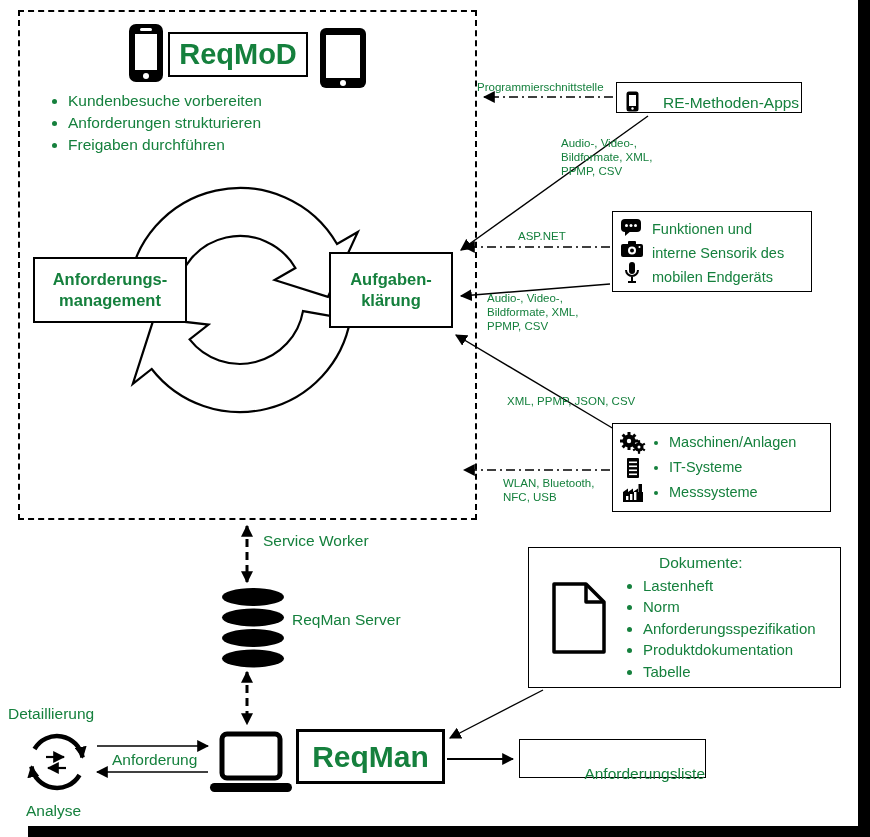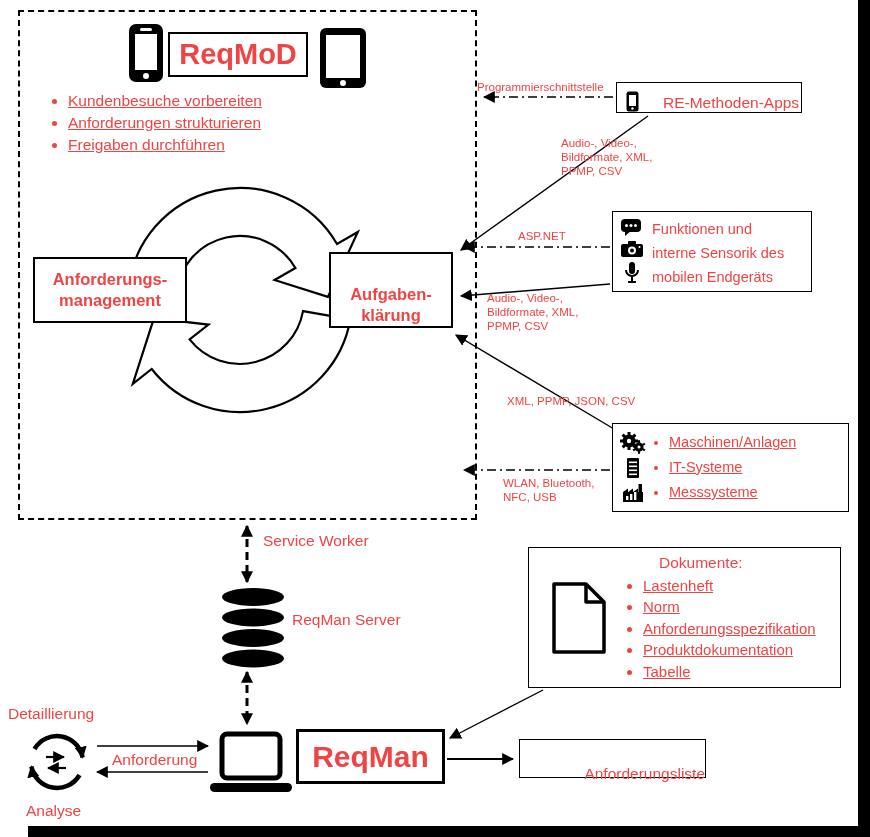--- a/index.html
+++ b/index.html
@@ -1,24 +1,24 @@
 <!DOCTYPE html>
 <html><head>
 <meta charset="utf-8">
 <style>
   html,body{margin:0;padding:0;background:#fff;}
   .canvas{position:relative;width:870px;height:837px;background:#ffffff;
-          font-family:"Liberation Sans", sans-serif;color:#ef4444;overflow:hidden;}
+          font-family:"Liberation Sans", sans-serif;color:#15803d;overflow:hidden;}
   svg.layer{position:absolute;left:0;top:0;}
   .abs{position:absolute;}
   .bx{position:absolute;background:#fff;border:1.6px solid #000;box-sizing:border-box;}
   .lbl{position:absolute;font-size:11.5px;line-height:14px;white-space:nowrap;}
   .lbl .line{display:block;}
   .txt15{font-size:15.5px;line-height:19px;white-space:nowrap;}
-  .blt{list-style:disc;margin:0;padding-left:26px;text-decoration:underline;}
+  .blt{list-style:disc;margin:0;padding-left:26px;}
   .blt li{margin:0 0 5px 0;}
   .cyclebox{display:flex;flex-direction:column;align-items:center;justify-content:center;
             font-weight:bold;font-size:16.5px;line-height:21px;border-width:2px;}
   .titlebox{display:flex;align-items:center;justify-content:center;font-weight:bold;}
   .rowbox{display:flex;align-items:flex-end;gap:24px;padding-left:9px;}
   .iconcol{display:flex;flex-direction:column;justify-content:space-around;align-items:center;}
   .bar{position:absolute;background:#000;}
 </style>
 </head>
 <body>
@@ -94,21 +94,21 @@
   <ul class="blt abs" style="left:42px;top:92px;width:330px;font-size:15.5px;line-height:17px;">
     <li>Kundenbesuche vorbereiten</li>
     <li>Anforderungen strukturieren</li>
     <li>Freigaben durchführen</li>
   </ul>
 
   <div class="bx cyclebox" style="left:33px;top:257px;width:154px;height:66px;">
     <span>Anforderungs-</span>
     <span>management</span>
   </div>
-  <div class="bx cyclebox" style="left:329px;top:252px;width:124px;height:76px;justify-content:flex-end;">
+  <div class="bx cyclebox" style="left:329px;top:252px;width:124px;height:76px;">
     <span>Aufgaben-</span>
     <span>klärung</span>
   </div>
 
 
   <div class="lbl" style="left:477px;top:80px;">Programmierschnittstelle</div>
 
   <div class="lbl" style="left:561px;top:136px;">
     <span class="line">Audio-, Video-,</span>
     <span class="line">Bildformate, XML,</span>
@@ -162,21 +162,21 @@
         <line x1="3" y1="20" x2="11" y2="20" stroke="#000" stroke-width="2"></line>
       </svg>
     </div>
     <div style="font-size:14.5px;line-height:24px;padding-left:7px;">
       <span style="display:block;">Funktionen und</span>
       <span style="display:block;">interne Sensorik des</span>
       <span style="display:block;">mobilen Endgeräts</span>
     </div>
   </div>
 
-  <div class="bx" style="left:612px;top:423px;width:237px;height:89px;display:flex;padding:6px 6px;">
+  <div class="bx" style="left:612px;top:423px;width:219px;height:89px;display:flex;padding:6px 6px;">
     <div class="iconcol" style="width:28px;">
       <svg width="26" height="22" viewBox="0 0 26 22">
         <g fill="#000">
           <rect x="7.5" y="0" width="3" height="4"></rect>
           <rect x="7.5" y="0" width="3" height="4" transform="rotate(45 9 9)"></rect>
           <rect x="7.5" y="0" width="3" height="4" transform="rotate(90 9 9)"></rect>
           <rect x="7.5" y="0" width="3" height="4" transform="rotate(135 9 9)"></rect>
           <rect x="7.5" y="0" width="3" height="4" transform="rotate(180 9 9)"></rect>
           <rect x="7.5" y="0" width="3" height="4" transform="rotate(225 9 9)"></rect>
           <rect x="7.5" y="0" width="3" height="4" transform="rotate(270 9 9)"></rect>

